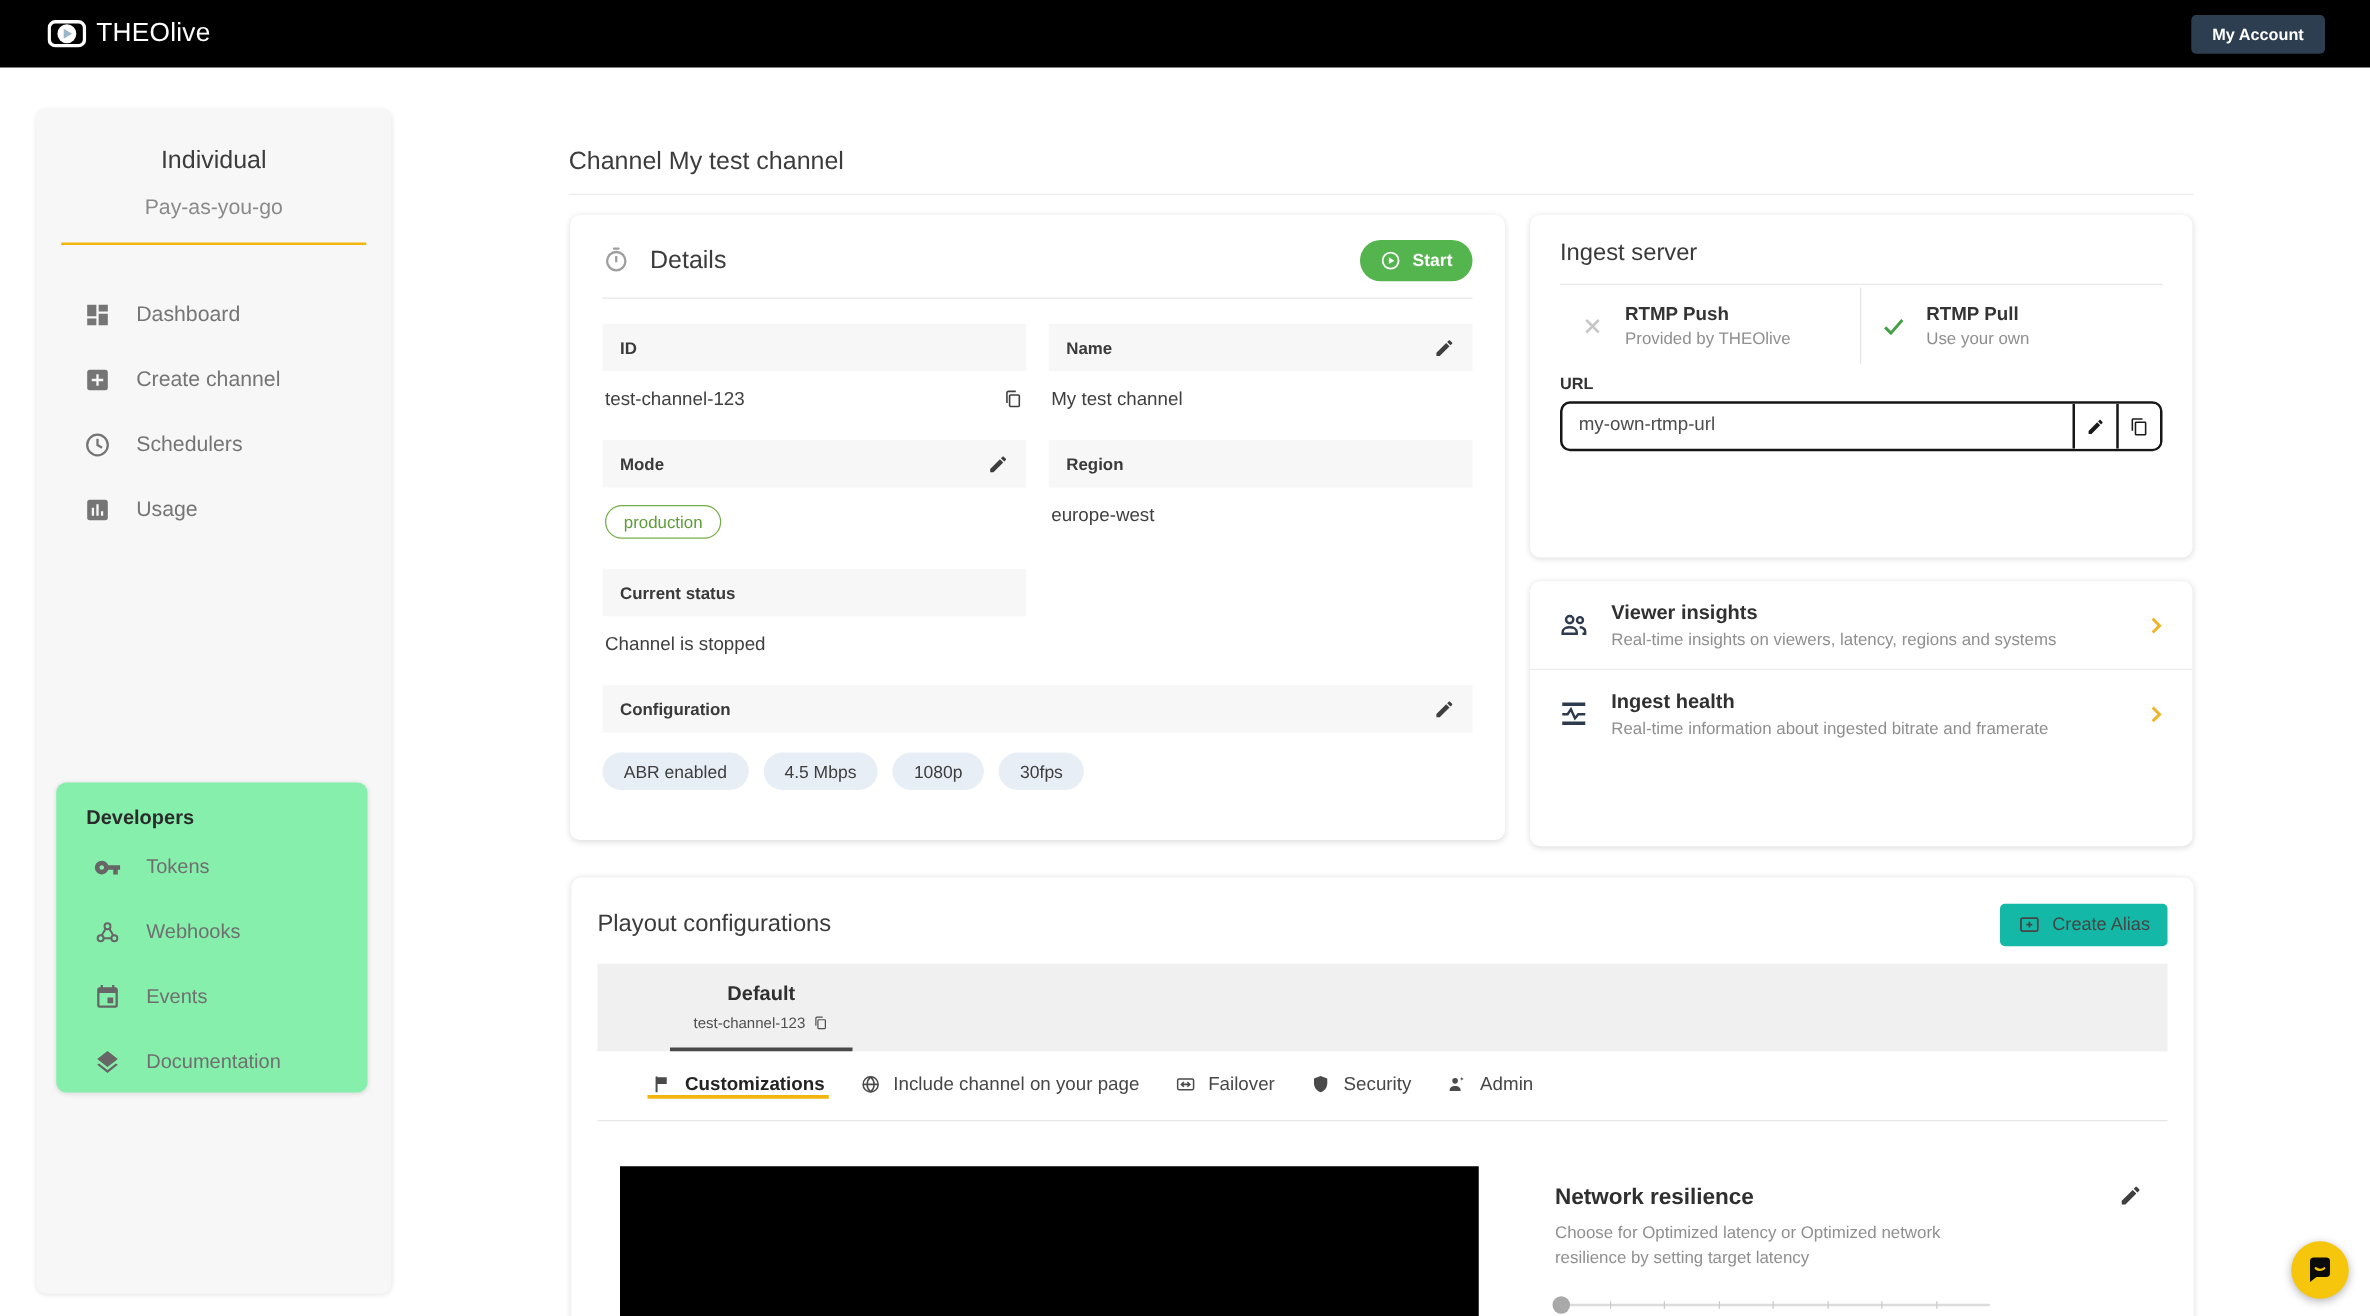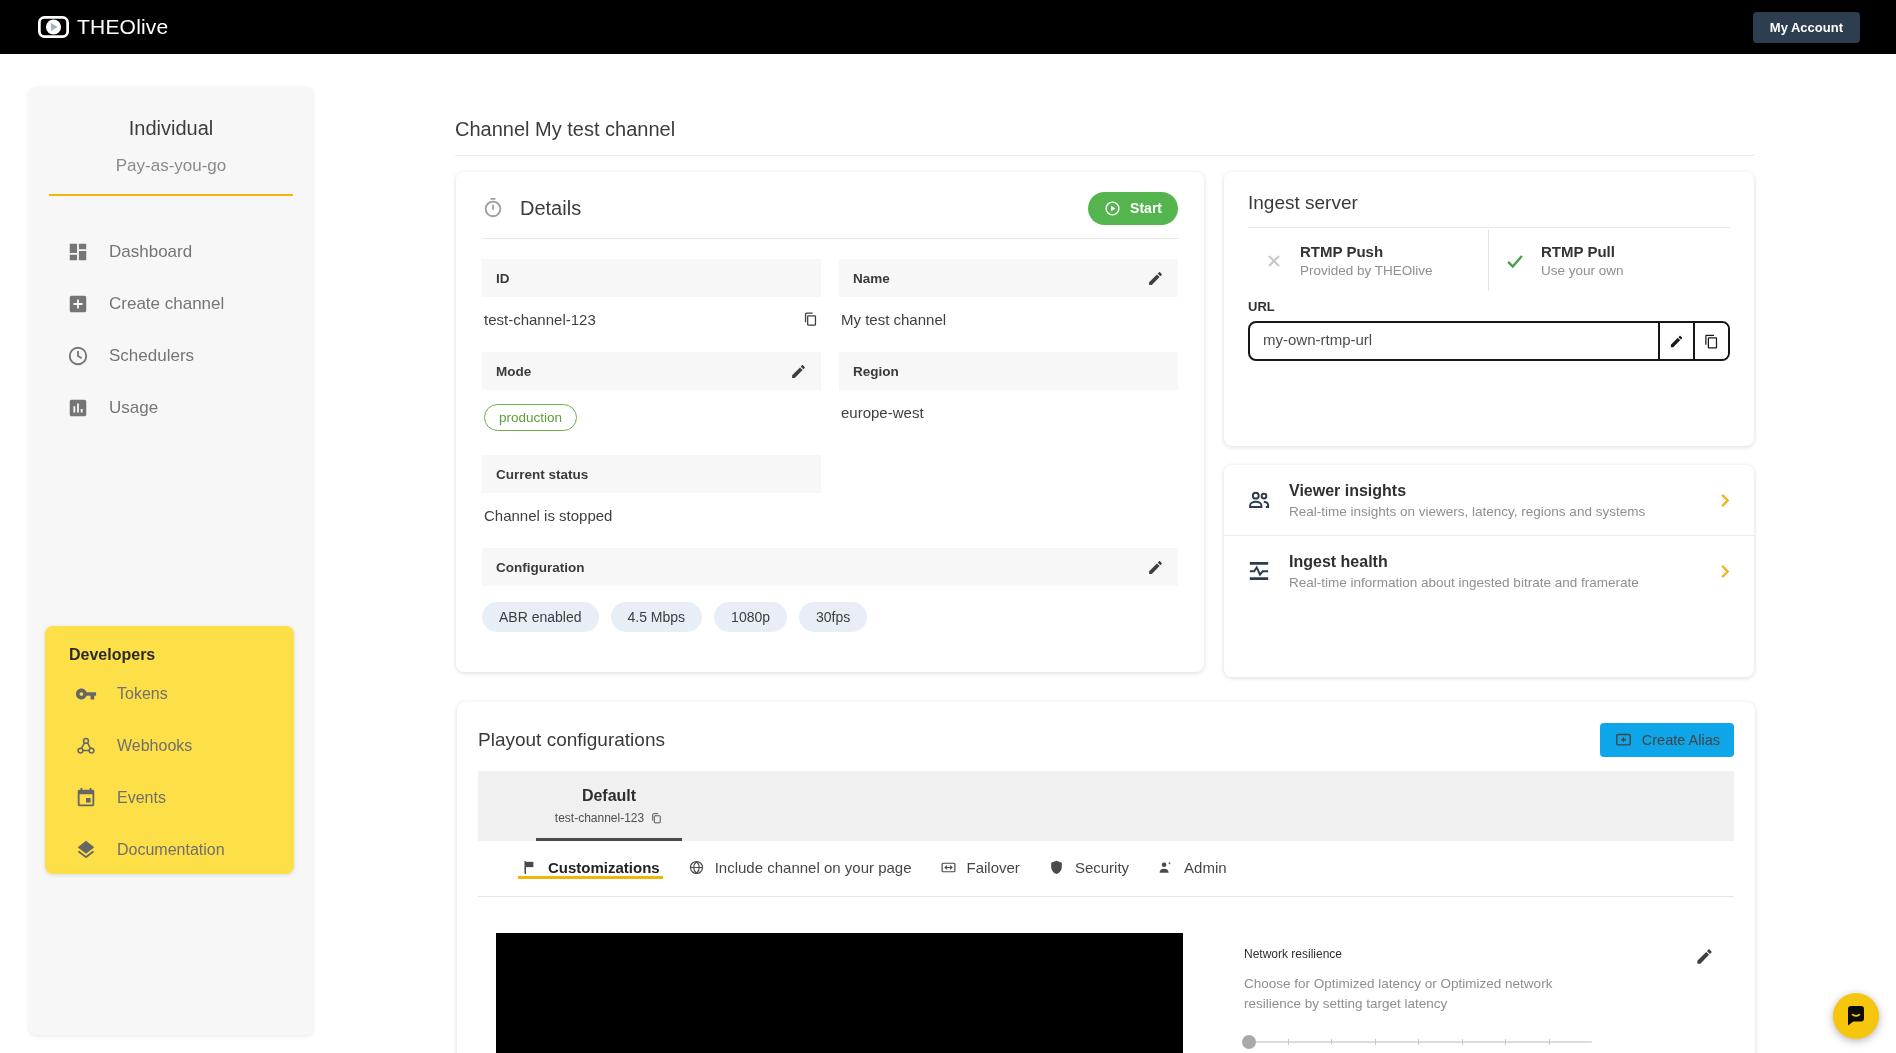--- a/index.html
+++ b/index.html
@@ -16,21 +16,21 @@
   
   .sidebar{position:absolute;left:29px;top:87px;width:284px;height:948px;background:#f7f7f8;border-radius:8px;box-shadow:0 1px 4px rgba(0,0,0,.10);}
   .plan-name{margin-top:30px;text-align:center;font-size:20px;color:#3c3c3c;}
   .plan-sub{margin-top:16px;text-align:center;font-size:17px;color:#8a8a8a;}
   .plan-divider{height:0;border-bottom:2px solid #f2b50d;margin:18px 20px 0 20px;}
   .nav{margin-top:30px;}
   .nav-item{height:52px;display:flex;align-items:center;gap:20px;padding-left:38px;font-size:17px;color:#757575;cursor:pointer;}
   .nav-item svg{width:22px;height:22px;flex:none;color:#757575;}
   .nav-item.active{color:#141414;font-weight:bold;}
   .nav-item.active svg{color:#111;}
-  .dev-card{position:absolute;left:16px;right:19px;top:539px;height:248px;background:#fde047;border-radius:8px;box-shadow:0 1px 4px rgba(0,0,0,.12);}
+  .dev-card{position:absolute;left:16px;right:19px;top:539px;height:248px;background:#86efac;border-radius:8px;box-shadow:0 1px 4px rgba(0,0,0,.12);}
   .dev-title{padding:20px 0 4px 24px;font-size:16px;font-weight:bold;color:#2b2b2b;}
   .dev-item{height:52px;display:flex;align-items:center;gap:20px;padding-left:30px;font-size:16px;color:#6f6f6f;cursor:pointer;}
   .dev-item svg{width:22px;height:22px;flex:none;color:#666;}
   
   .page-title{position:absolute;left:455px;top:118px;font-size:20px;color:#3c3c3c;}
   .title-divider{position:absolute;left:455px;top:155px;width:1300px;border-bottom:1px solid #ebebeb;}
   
   .card{position:absolute;background:#fff;border-radius:8px;box-shadow:0 1px 5px rgba(0,0,0,.14);}
   
   .details-card{left:456px;top:172px;width:748px;height:500px;padding:0 26px;box-sizing:border-box;}
@@ -73,37 +73,37 @@
   .link-icon svg{width:26px;height:26px;}
   .link-texts{margin-left:15px;}
   .link-title{font-size:16px;font-weight:bold;color:#303030;}
   .link-desc{font-size:13.5px;color:#8f8f8f;margin-top:4px;}
   .chev{margin-left:auto;color:#f0b429;display:flex;}
   .chev svg{width:19px;height:19px;}
   
   .playout-card{left:457px;top:702px;width:1298px;height:400px;padding:20px 21px;box-sizing:border-box;}
   .po-head{display:flex;align-items:center;height:36px;}
   .po-title{font-size:19px;color:#3a3a3a;}
-  .alias-btn{margin-left:auto;height:34px;padding:0 14px;background:#0ea5e9;border:none;border-radius:4px;display:flex;align-items:center;gap:9px;font-size:14.5px;color:#454545;font-family:inherit;cursor:pointer;}
+  .alias-btn{margin-left:auto;height:34px;padding:0 14px;background:#14b8a6;border:none;border-radius:4px;display:flex;align-items:center;gap:9px;font-size:14.5px;color:#454545;font-family:inherit;cursor:pointer;}
   .alias-btn svg{width:19px;height:19px;color:#454545;}
   .config-strip{margin-top:13px;background:#f0f0f1;height:70px;display:flex;}
   .config-tab{margin-left:36px;width:190px;position:relative;display:flex;flex-direction:column;align-items:center;justify-content:center;cursor:pointer;}
   .ct-name{font-size:16px;font-weight:bold;color:#2f2f2f;}
   .ct-id{margin-top:6px;display:flex;align-items:center;gap:6px;font-size:12px;color:#4f4f4f;}
   .ct-id svg{width:13px;height:13px;color:#4f4f4f;}
   .ct-underline{position:absolute;bottom:0;left:22px;width:146px;border-bottom:3px solid #4a4a4a;}
   .tabs-row{height:55px;display:flex;align-items:center;gap:22px;padding-left:40px;border-bottom:1px solid #e6e6e6;}
   .ptab{display:flex;align-items:center;gap:10px;font-size:15px;color:#474747;cursor:pointer;border-bottom:3px solid transparent;padding:0 3px;}
   .ptab svg{width:17px;height:17px;color:#4a4a4a;}
   .ptab.active{color:#232323;font-weight:bold;border-bottom-color:#f2b50d;}
   .po-content{position:relative;height:200px;}
   .video-box{position:absolute;left:18px;top:36px;width:687px;height:210px;background:#000;}
   .nr-panel{position:absolute;left:766px;top:50px;width:470px;}
   .nr-head{display:flex;align-items:flex-start;justify-content:space-between;}
-  .nr-title{font-size:12px;font-weight:normal;color:#2f2f2f;}
+  .nr-title{font-size:18px;font-weight:bold;color:#2f2f2f;}
   .nr-head .icon-btn svg{width:19px;height:19px;}
   .nr-desc{margin-top:8px;width:330px;font-size:13.5px;line-height:1.5;color:#8f8f8f;}
   .slider{position:relative;margin-top:20px;width:348px;height:14px;}
   .slider-track{position:absolute;left:0;right:0;top:6px;height:2px;background:#dcdcdc;border-radius:1px;}
   .slider-tick{position:absolute;top:4px;width:1px;height:6px;background:#c9c9c9;}
   .slider-handle{position:absolute;left:-2px;top:0;width:14px;height:14px;border-radius:50%;background:#a9a9a9;cursor:pointer;}
   
   .chat-btn{position:absolute;left:1833px;top:993px;width:46px;height:46px;border-radius:50%;background:#f5c60b;border:none;box-shadow:0 2px 8px rgba(0,0,0,.3);display:flex;align-items:center;justify-content:center;cursor:pointer;}
 </style>
 </head>

